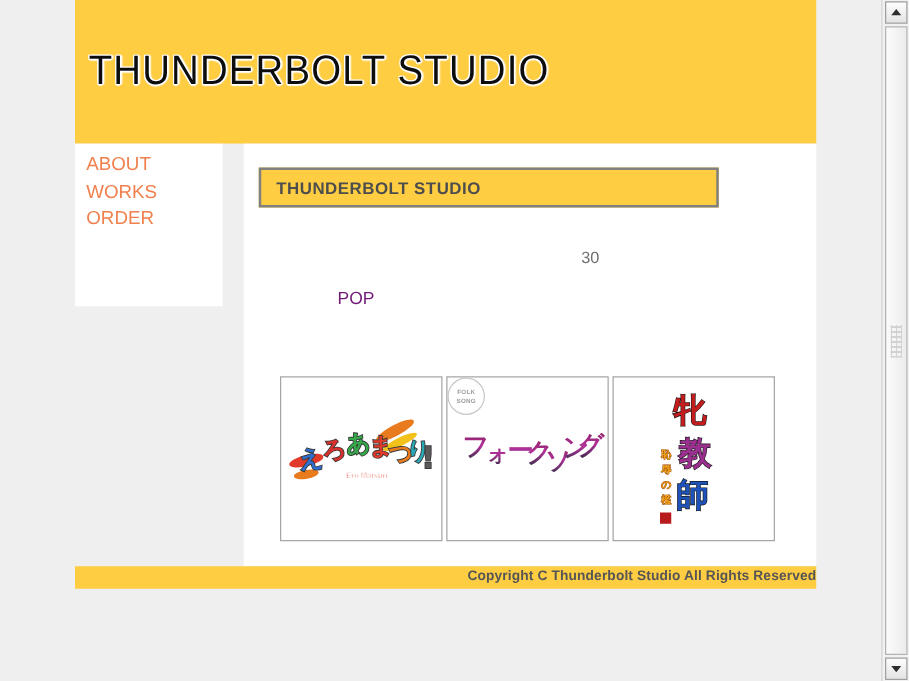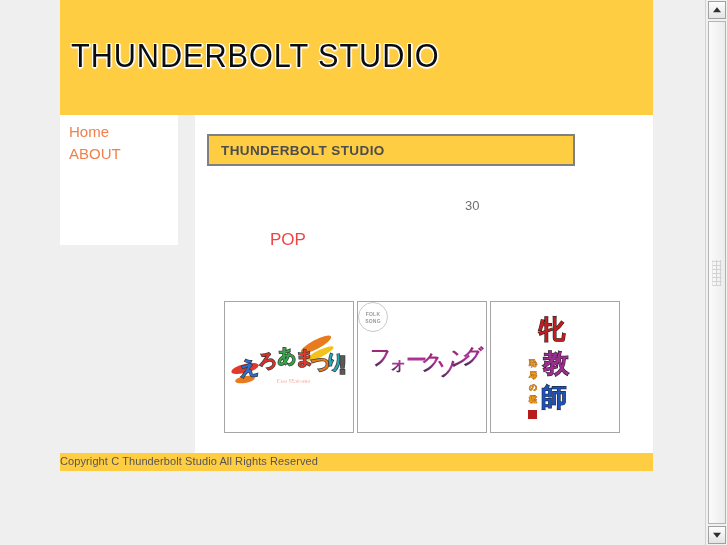--- a/index.html
+++ b/index.html
@@ -124,22 +124,22 @@
     left: 270px;
     top: 83px;
     font-size: 13px;
     color: #6e6e6e;
     white-space: nowrap;
   }
   #desc-line-2 {
     position: absolute;
     left: 75px;
     top: 115px;
-    font-size: 17px;
-    color: #ef4444;
+    font-size: 14px;
+    color: #701a75;
     white-space: nowrap;
   }
 
   
   #thumb-row {
     position: absolute;
     left: 29px;
     top: 186px;
     display: flex;
     gap: 3px;
@@ -229,24 +229,25 @@
     top: 453px;
     width: 593px;
     height: 18px;
     background: #ffcd42;
   }
   #footer-text {
     position: absolute;
     left: 0;
     top: 2px;
     width: 593px;
-    text-align: left;
+    text-align: right;
     font-size: 11px;
     color: #555555;
     letter-spacing: 0.1px;
+    font-weight: bold;
   }
 
   
   #scrollbar {
     position: absolute;
     right: 0;
     top: 0;
     width: 22px;
     height: 545px;
     background: #f1f1f1;
@@ -317,22 +318,23 @@
 
 <div id="page">
 
   <div id="header-banner">
     <div id="site-title">THUNDERBOLT STUDIO</div>
   </div>
 
   <div id="body-region">
 
     <nav id="sidebar">
-      <a class="nav-item" href="#">Home</a>
       <a class="nav-item" href="#">ABOUT</a>
+      <a class="nav-item" href="#">WORKS</a>
+      <a class="nav-item" href="#">ORDER</a>
     </nav>
 
     <main id="main-panel">
 
       <div id="content-heading-box">
         <span id="content-heading-text">THUNDERBOLT STUDIO</span>
       </div>
 
       <div id="desc-line-1">30</div>
       <div id="desc-line-2">POP</div>

